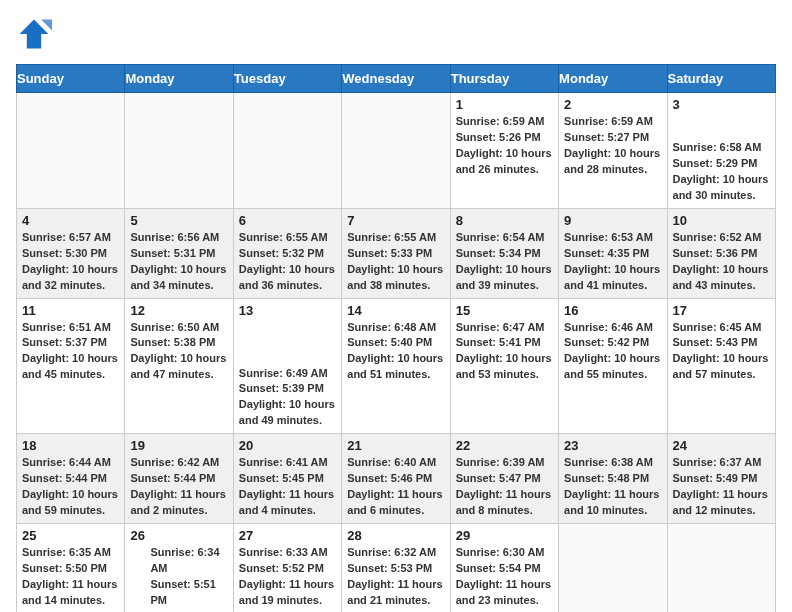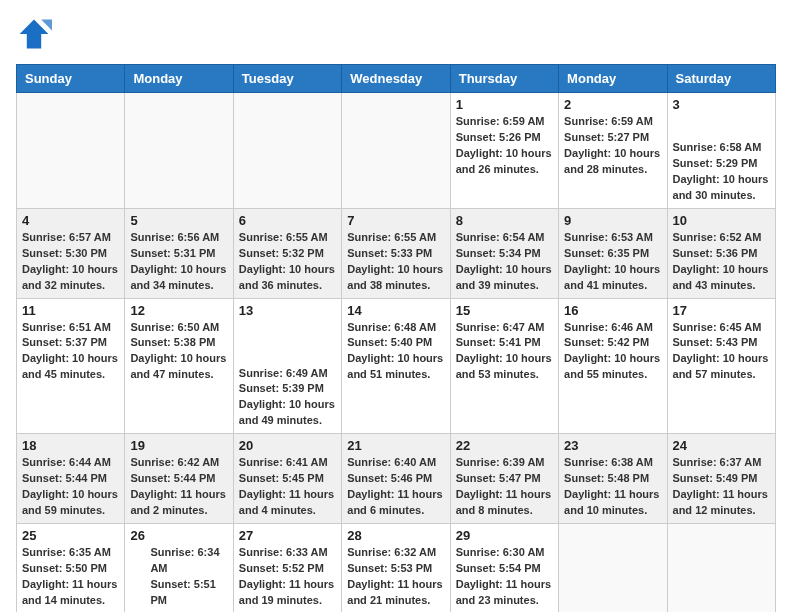--- a/index.html
+++ b/index.html
@@ -53,21 +53,21 @@
     .calendar {
       width: 100%;
       border-collapse: collapse;
       border: 1px solid #ccc;
     }
     .calendar th {
       background-color: #2979c2;
       color: #fff;
       font-size: 13px;
       font-weight: bold;
-      padding: 6px 8px;
+      padding: 6px 0;
       text-align: left;
       border: 1px solid #1a5fa0;
     }
     .calendar td {
       border: 1px solid #ccc;
       vertical-align: top;
       padding: 4px 5px;
       width: calc(100% / 7);
       min-height: 80px;
       height: 82px;
@@ -180,21 +180,21 @@
           </td>
           <td>
             <span class="day-number">8</span>
             <div class="day-info" style="white-space: pre-line;">Sunrise: 6:54 AM
 Sunset: 5:34 PM
 Daylight: 10 hours and 39 minutes.</div>
           </td>
           <td>
             <span class="day-number">9</span>
             <div class="day-info" style="white-space: pre-line;">Sunrise: 6:53 AM
-Sunset: 6:35 PM
+Sunset: 4:35 PM
 Daylight: 10 hours and 41 minutes.</div>
           </td>
           <td>
             <span class="day-number">10</span>
             <div class="day-info" style="white-space: pre-line;">Sunrise: 6:52 AM
 Sunset: 5:36 PM
 Daylight: 10 hours and 43 minutes.</div>
           </td>
         </tr>
         <tr>

